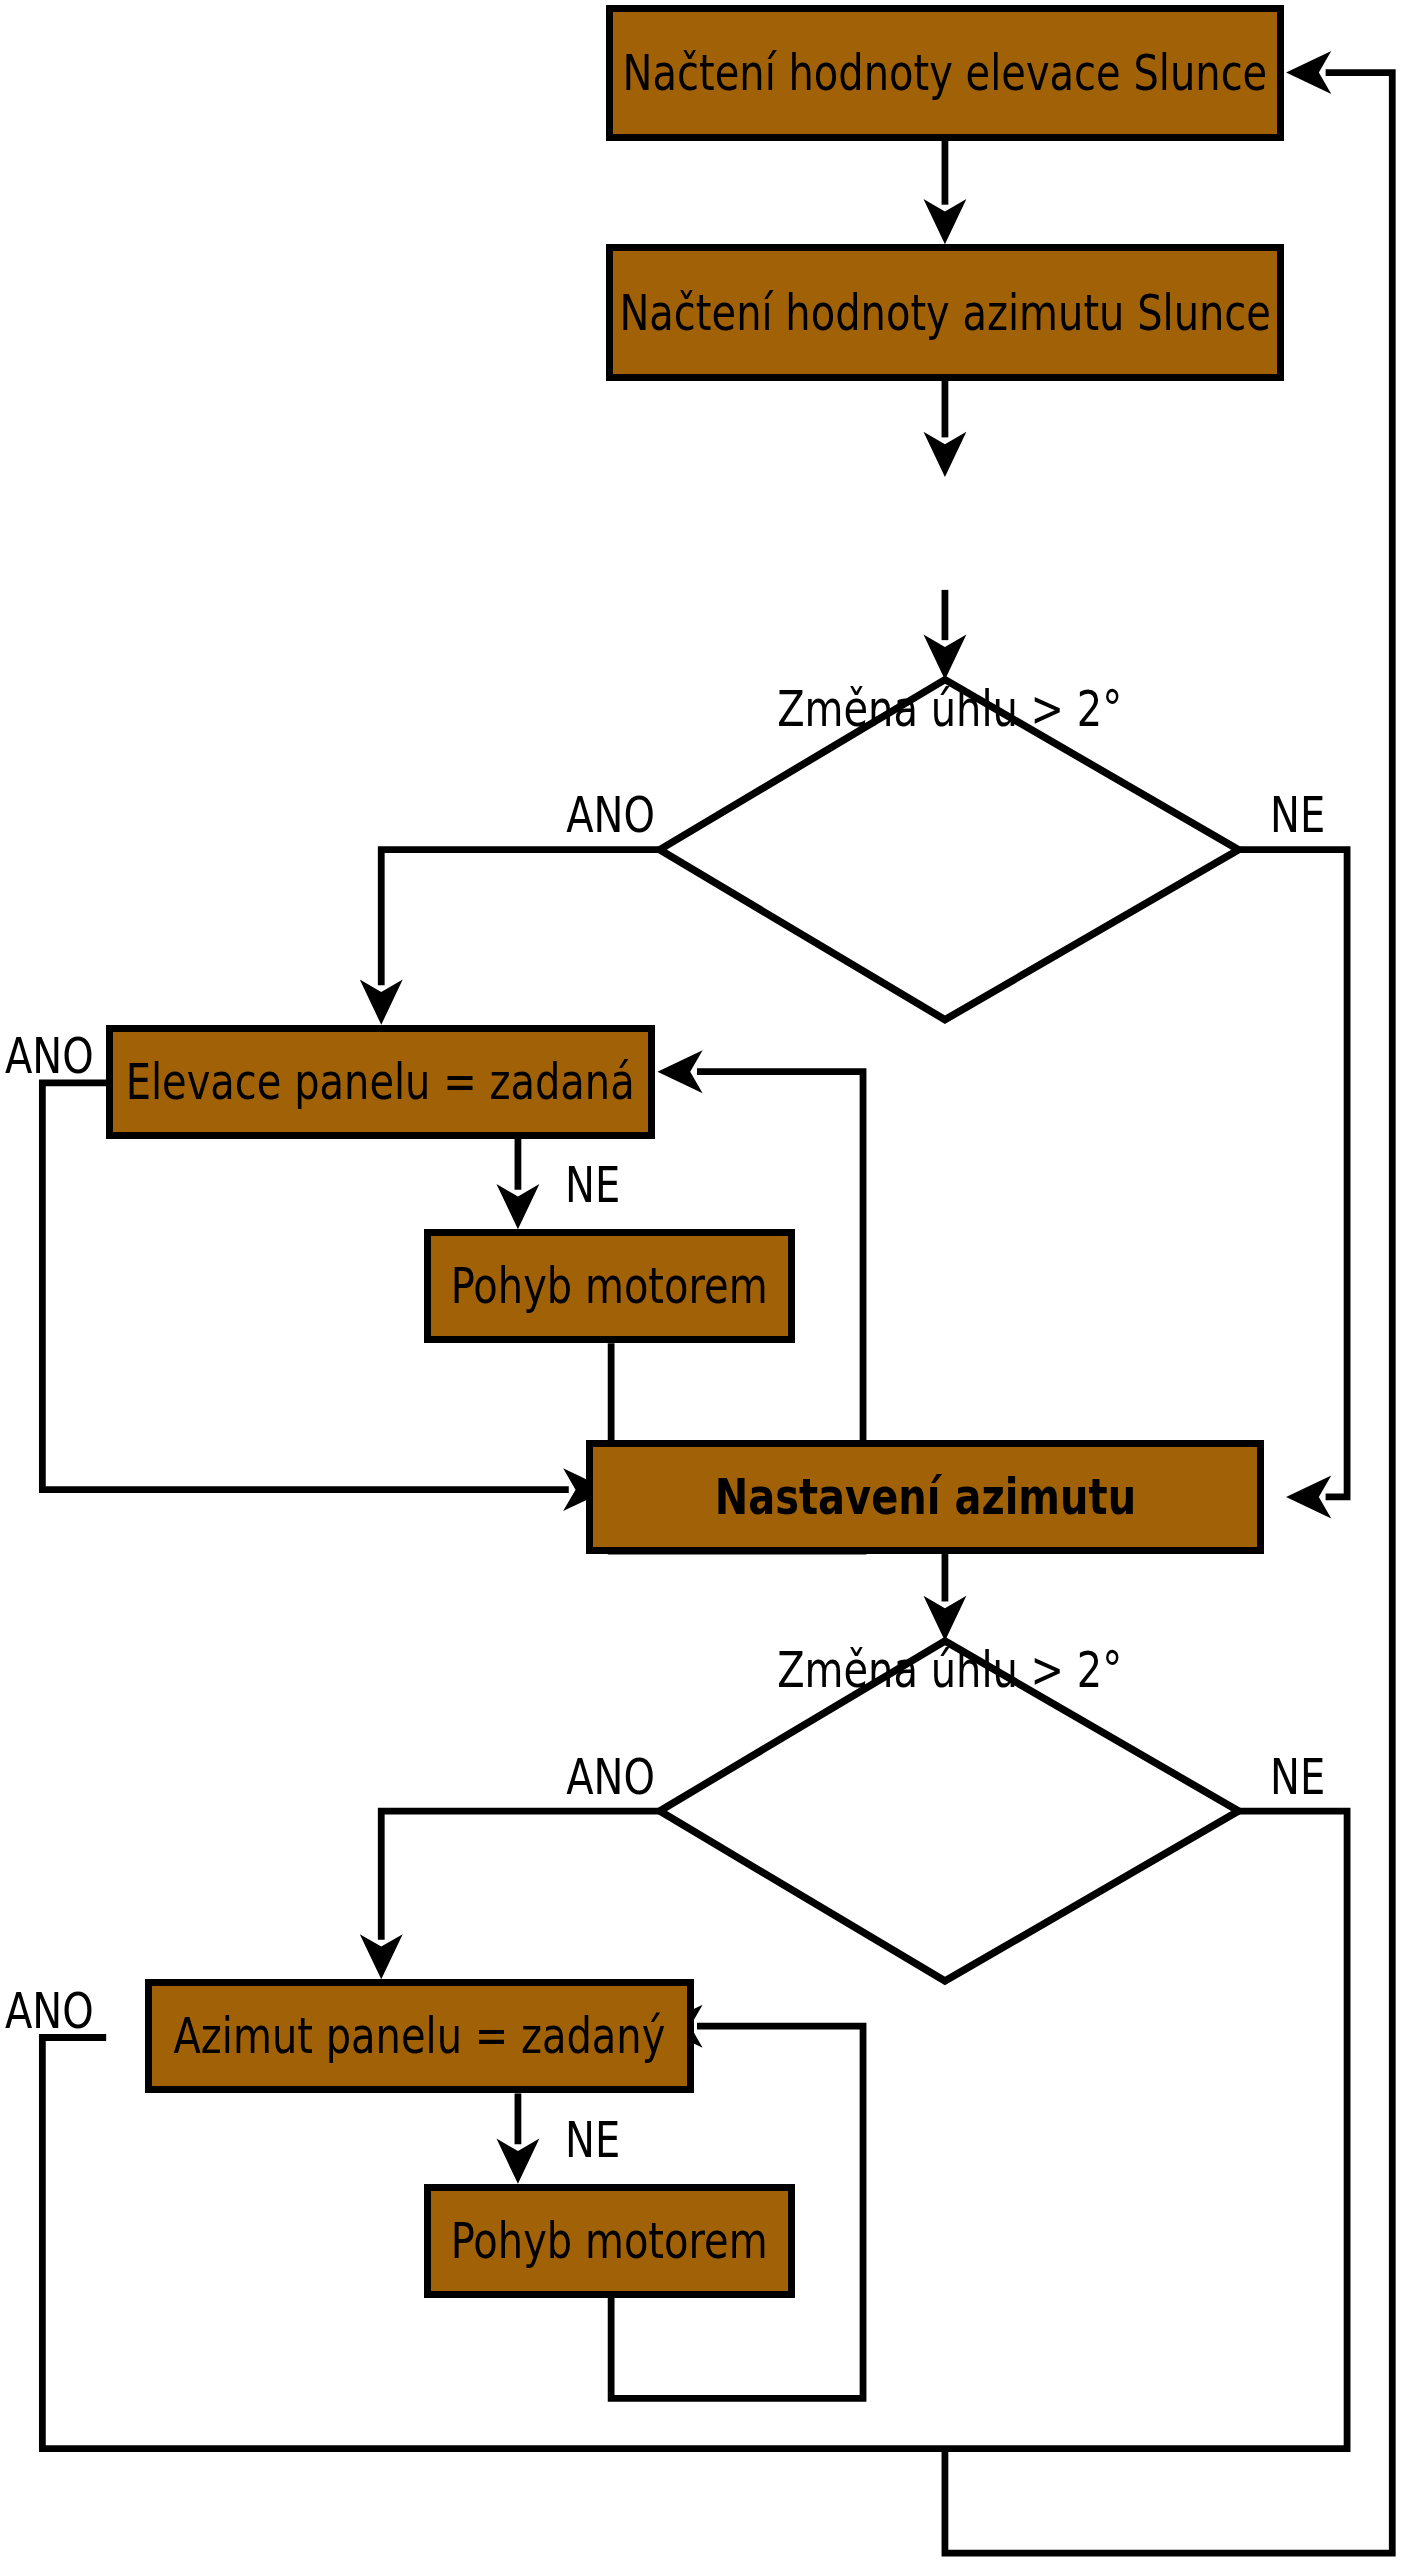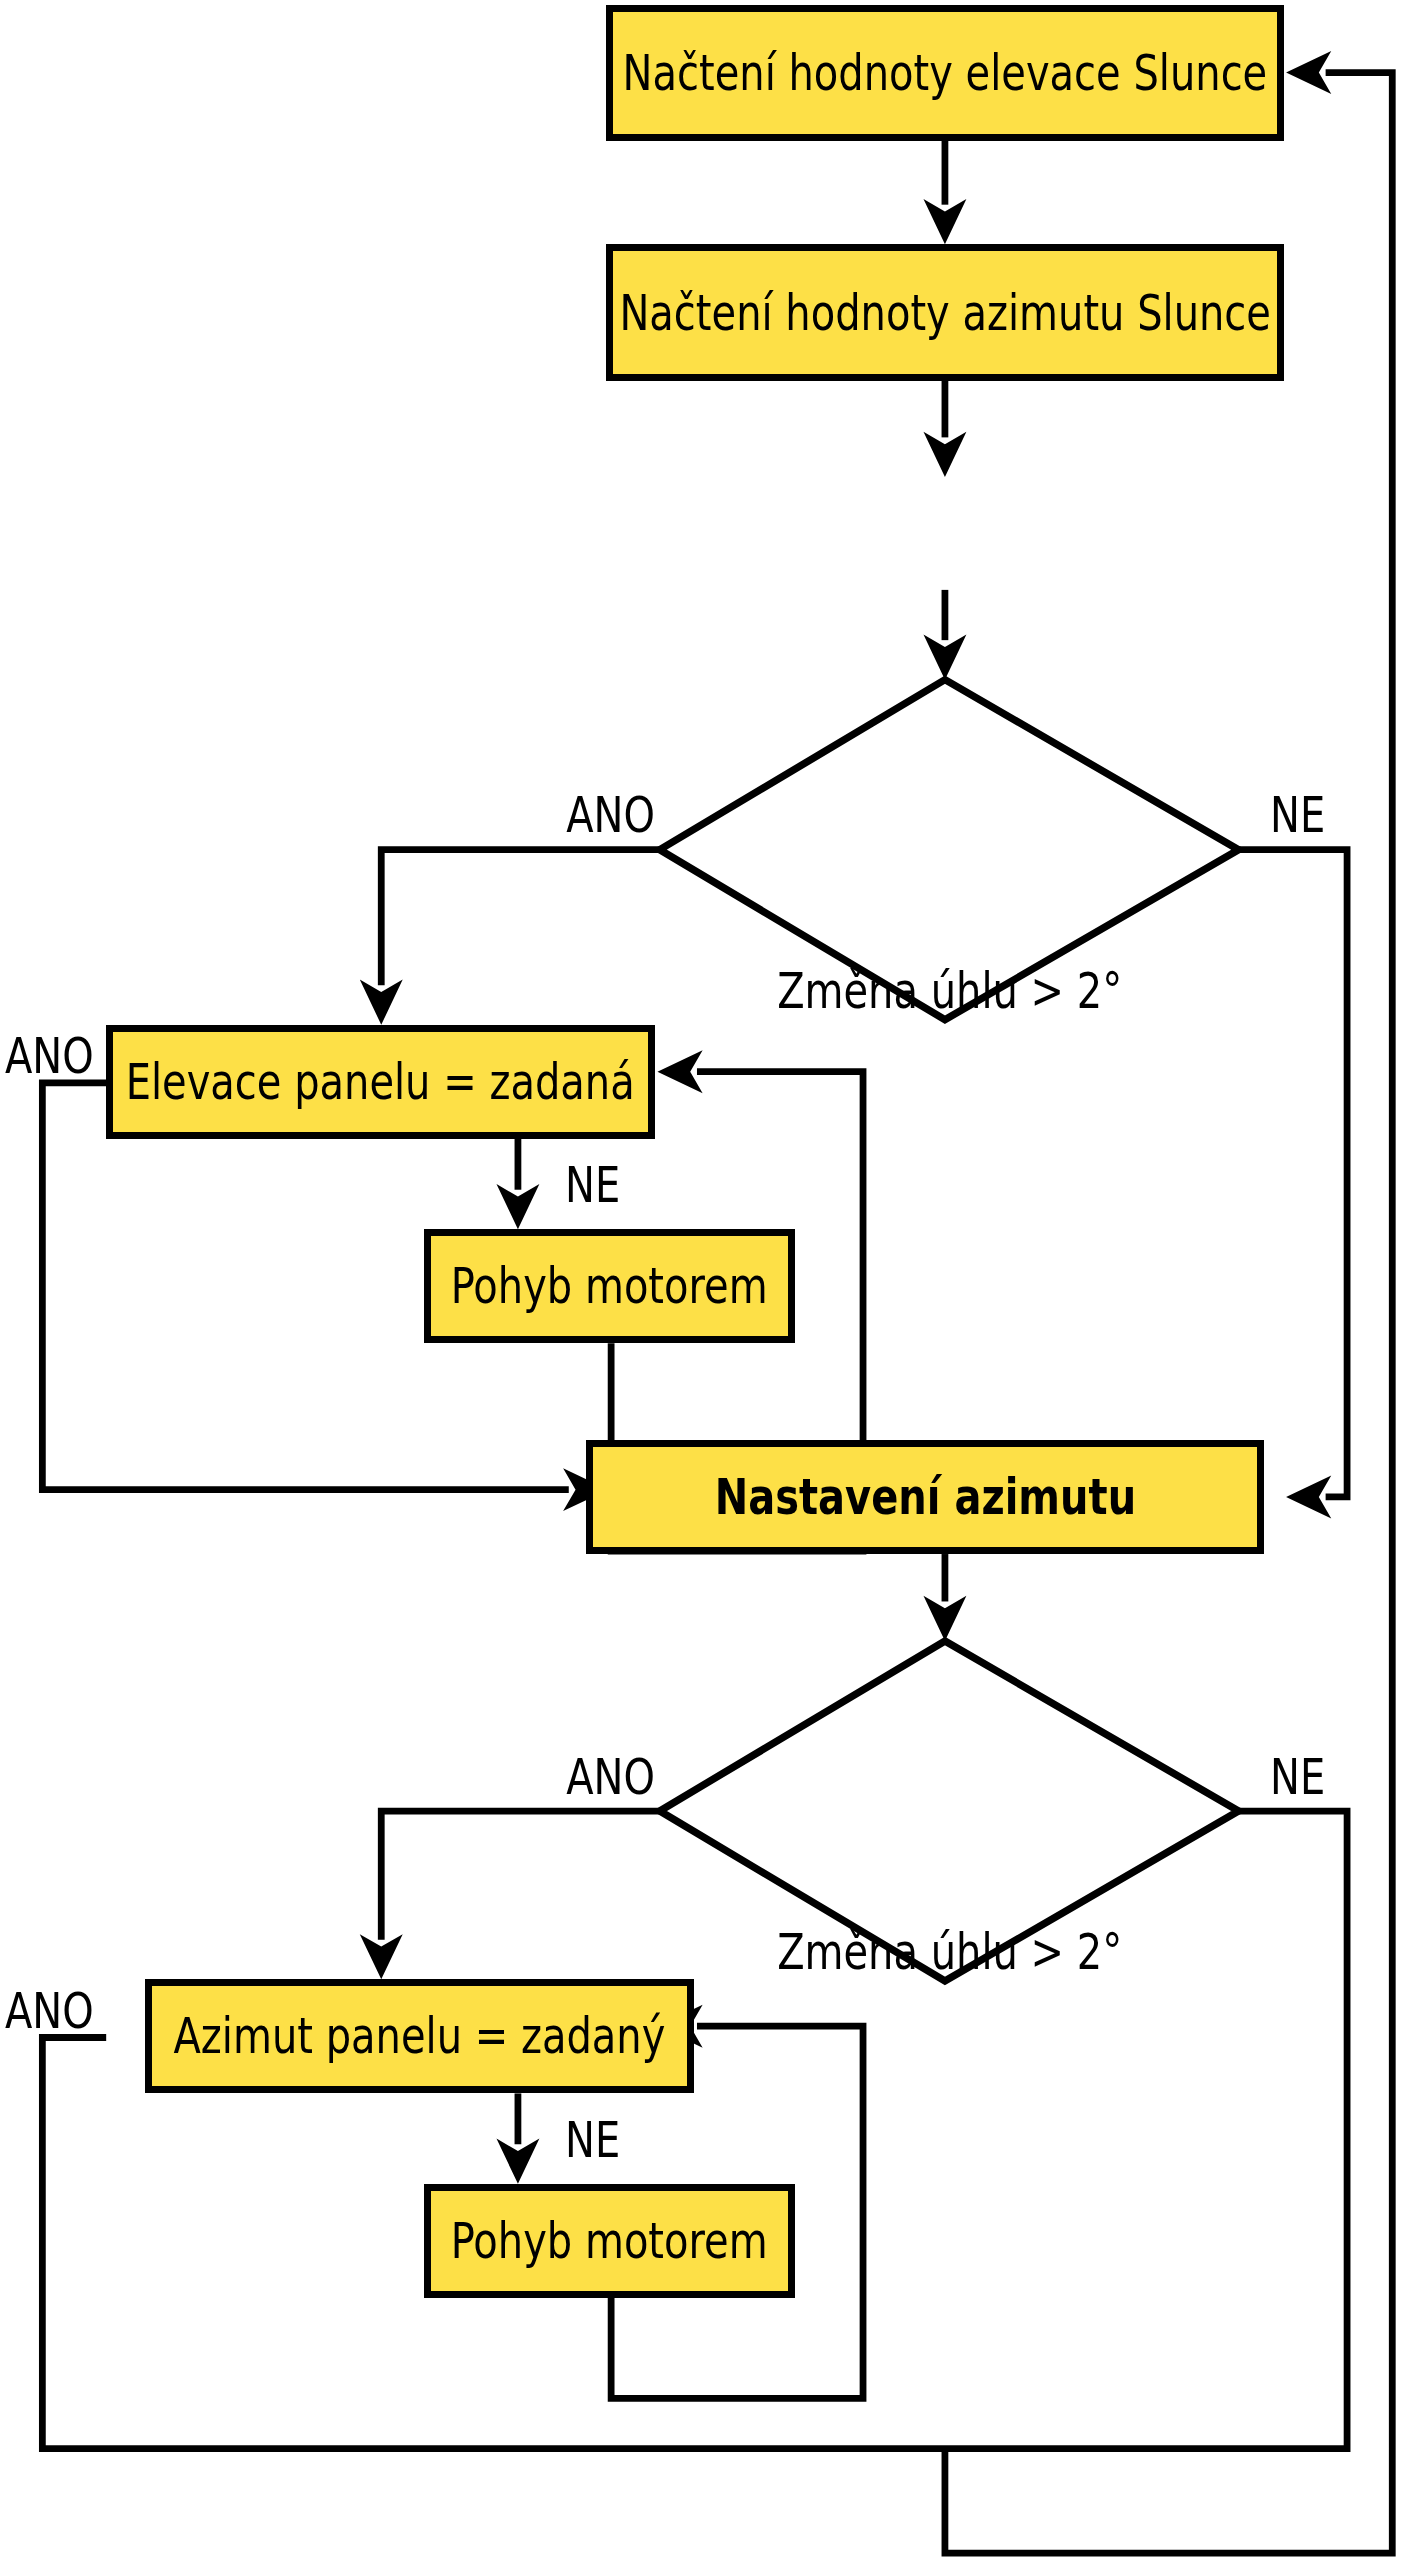--- a/index.html
+++ b/index.html
@@ -22,39 +22,39 @@
     fill: none;
   }
   .arrowhead { fill: #000000; stroke: none; }
   .diamond {
     fill: #ffffff;
     stroke: #000000;
     stroke-width: 13;
   }
   .node {
     position: absolute;
-    background: #fde047;
+    background: #a16207;
     border: 7.3px solid #000000;
     box-sizing: border-box;
     display: flex;
     align-items: center;
     justify-content: center;
   }
   .node-label, .diamond-label-text, .edge-label-text {
     display: inline-block;
     font-size: 50px;
     color: #000000;
     white-space: nowrap;
     transform: scaleX(0.8);
     transform-origin: center center;
   }
   .diamond-label {
     position: absolute;
     display: flex;
-    align-items: flex-end;
+    align-items: flex-start;
     justify-content: center;
     pointer-events: none;
   }
   .edge-label {
     position: absolute;
     font-size: 50px;
     color: #000000;
     white-space: nowrap;
   }
   .edge-label.align-r { text-align: right; }

